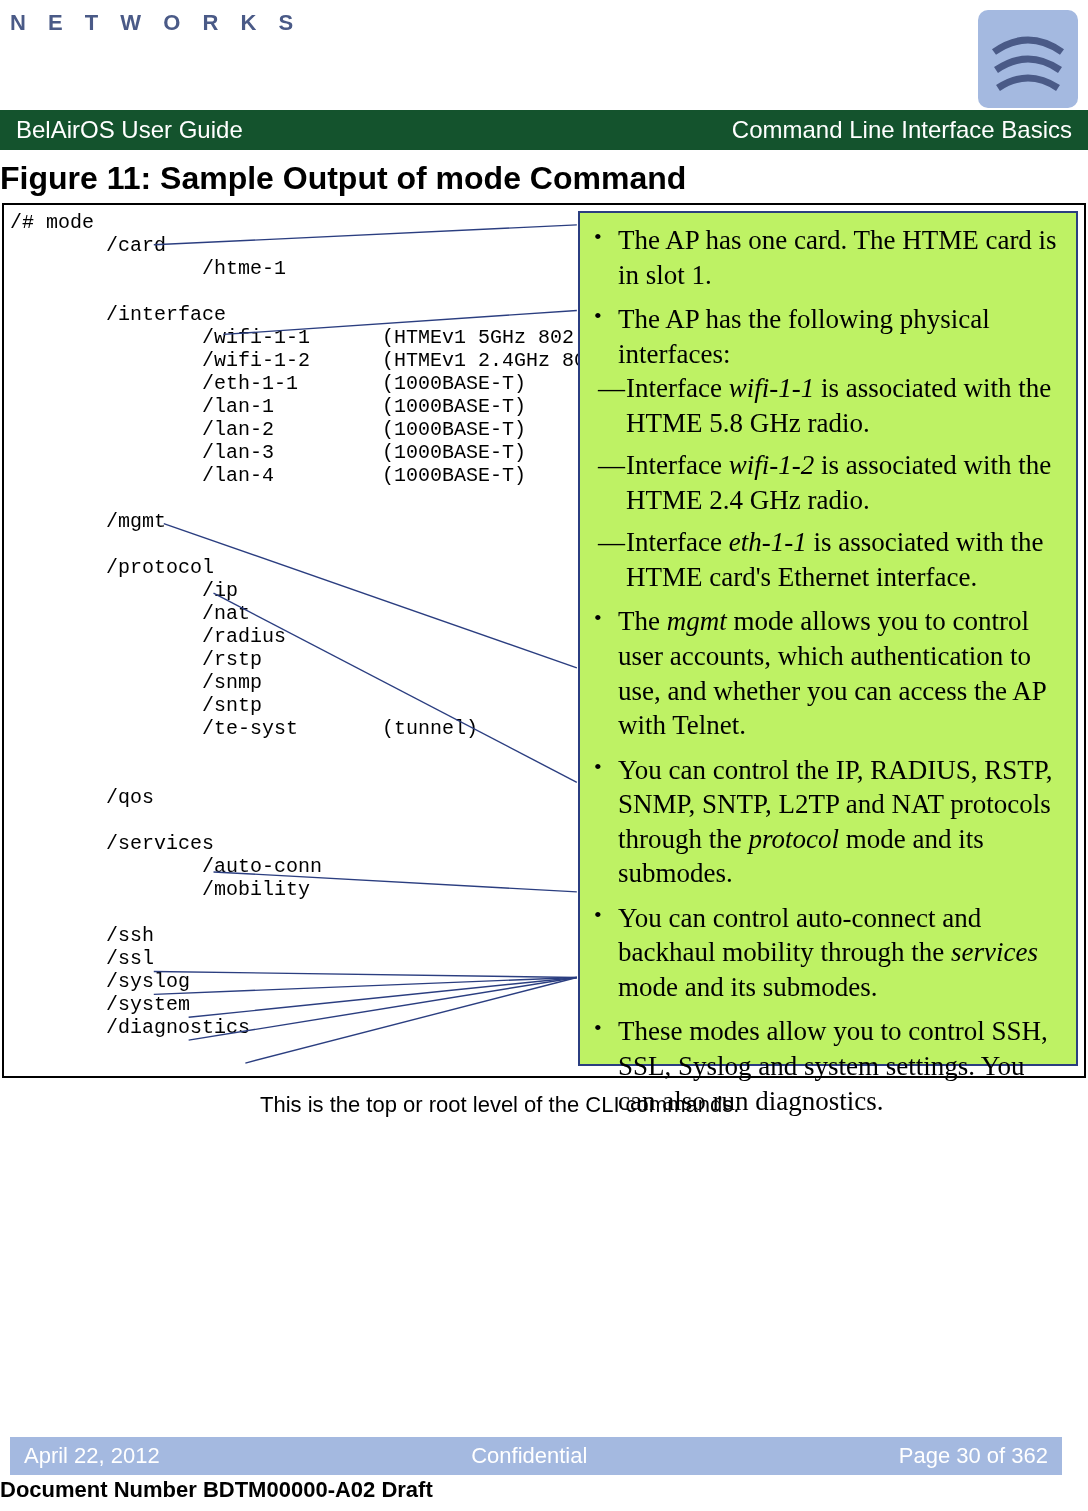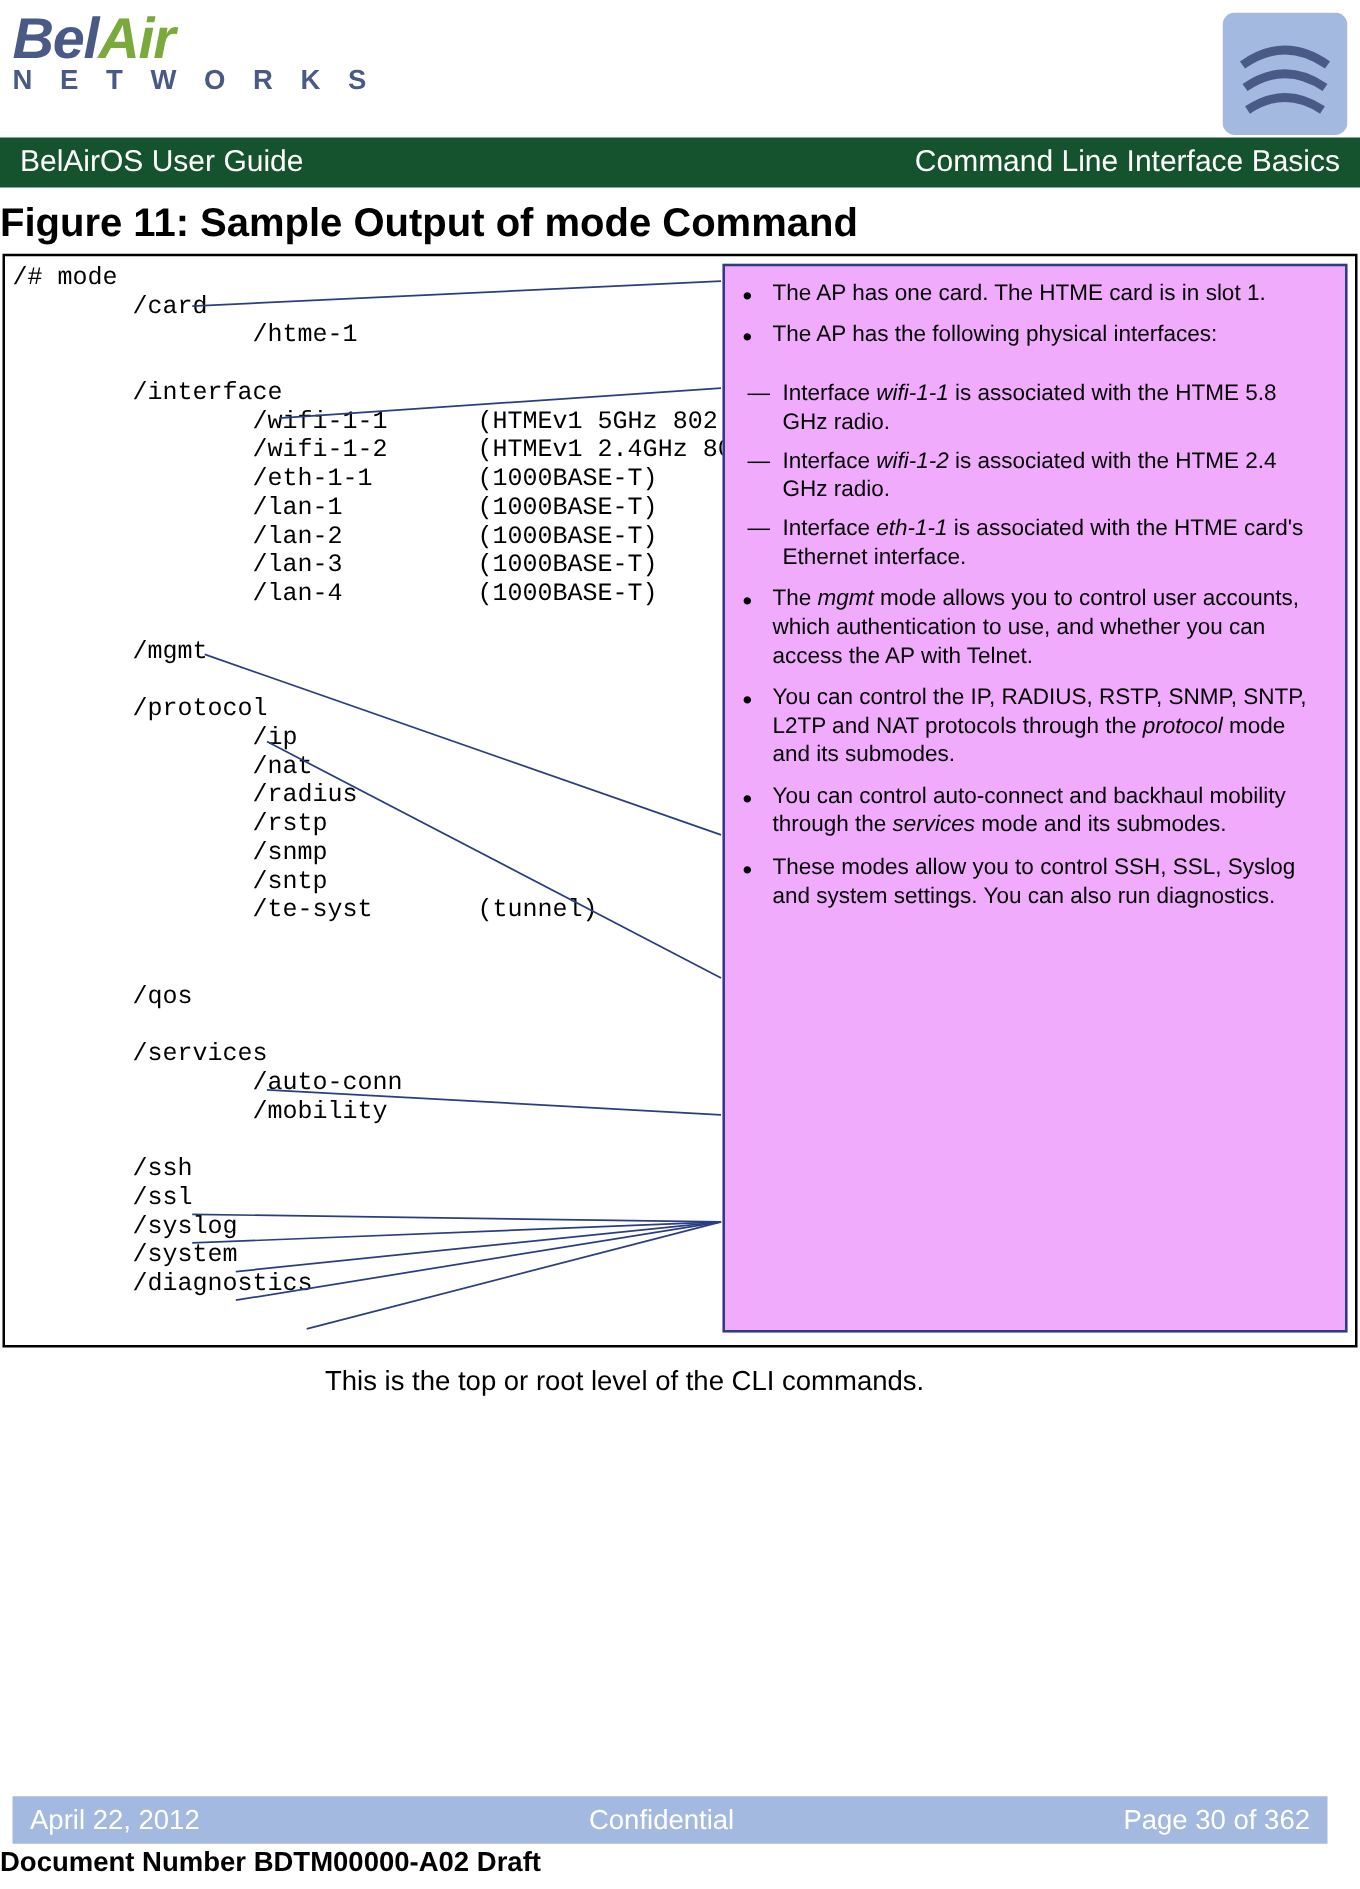--- a/index.html
+++ b/index.html
@@ -14,45 +14,44 @@
   .header-icon { position: absolute; right: 10px; top: 10px; width: 100px; height: 98px; }
 
   .bar { background: #14532d; color: #fff; font-size: 24px; font-weight: 400; padding: 6px 16px; display: flex; justify-content: space-between; }
 
   .figure-caption { font-size: 32px; font-weight: 600; padding: 10px 0 6px 0; }
 
   .figure-box { border: 2px solid #000; position: relative; width: 1084px; height: 875px; margin: 0 2px; }
 
   .cli-area { position: absolute; left: 6px; top: 6px; font-family: "Courier New", monospace; font-size: 20px; line-height: 1.15; white-space: pre; }
 
-  .callout-box { position: absolute; right: 6px; top: 6px; width: 500px; height: 855px; border: 2px solid #2b3e80; padding: 10px 14px 10px 38px; font-size: 18px; line-height: 1.28; background: #f0abfc; }
+  .callout-box { position: absolute; right: 6px; top: 6px; width: 500px; height: 855px; border: 2px solid #2b3e80; padding: 10px 14px 10px 38px; font-size: 27px; line-height: 1.28; background: #bef264; font-family: Liberation Serif, serif; }
   .callout-box ul { list-style: none; }
   .callout-box > ul > li::before { content: "\2022"; position: absolute; margin-left: -24px; font-size: 22px; }
   .callout-box > ul > li { margin-bottom: 10px; }
-  .sublist { margin-left: 4px; margin-top: 24px; }
+  .sublist { margin-left: 4px; margin-top: 0; }
   .sublist li::before { content: "\2014"; position: absolute; margin-left: -28px; }
   .sublist li { margin-bottom: 8px; padding-left: 4px; }
   .em-i { font-style: italic; }
 
   .svg-lines { position: absolute; left: 0; top: 0; width: 100%; height: 100%; pointer-events: none; }
 
   .body-content { padding: 14px 60px 0 260px; }
   .section-heading { color: #2b3e80; font-weight: 600; font-size: 24px; margin-bottom: 6px; }
   .body-text { font-size: 22px; }
 
   .footer-bar { position: absolute; bottom: 36px; left: 10px; right: 26px; background: #a4b9e0; color: #fff; font-size: 22px; padding: 6px 14px; display: flex; justify-content: space-between; }
   .doc-number { position: absolute; bottom: 8px; width: 100%; text-align: left; font-size: 22px; font-weight: 600; }
 </style>
 </head>
 <body>
 
 <div class="page">
   <div class="header">
     <div class="logo-area">
-      <div class="logo-text-1"><span>Bel</span><span class="logo-text-green">Air</span></div>
       <div class="logo-text-2">N E T W O R K S</div>
     </div>
     <svg class="header-icon" viewBox="0 0 100 98">
       <rect x="0" y="0" width="100" height="98" rx="10" fill="#a4b9e0"></rect>
       <path d="M 20 78 Q 50 58 80 78" stroke="#4a5a87" stroke-width="7" fill="none"></path>
       <path d="M 18 60 Q 50 38 82 60" stroke="#4a5a87" stroke-width="7" fill="none"></path>
       <path d="M 16 42 Q 50 18 84 42" stroke="#4a5a87" stroke-width="7" fill="none"></path>
     </svg>
   </div>
 

